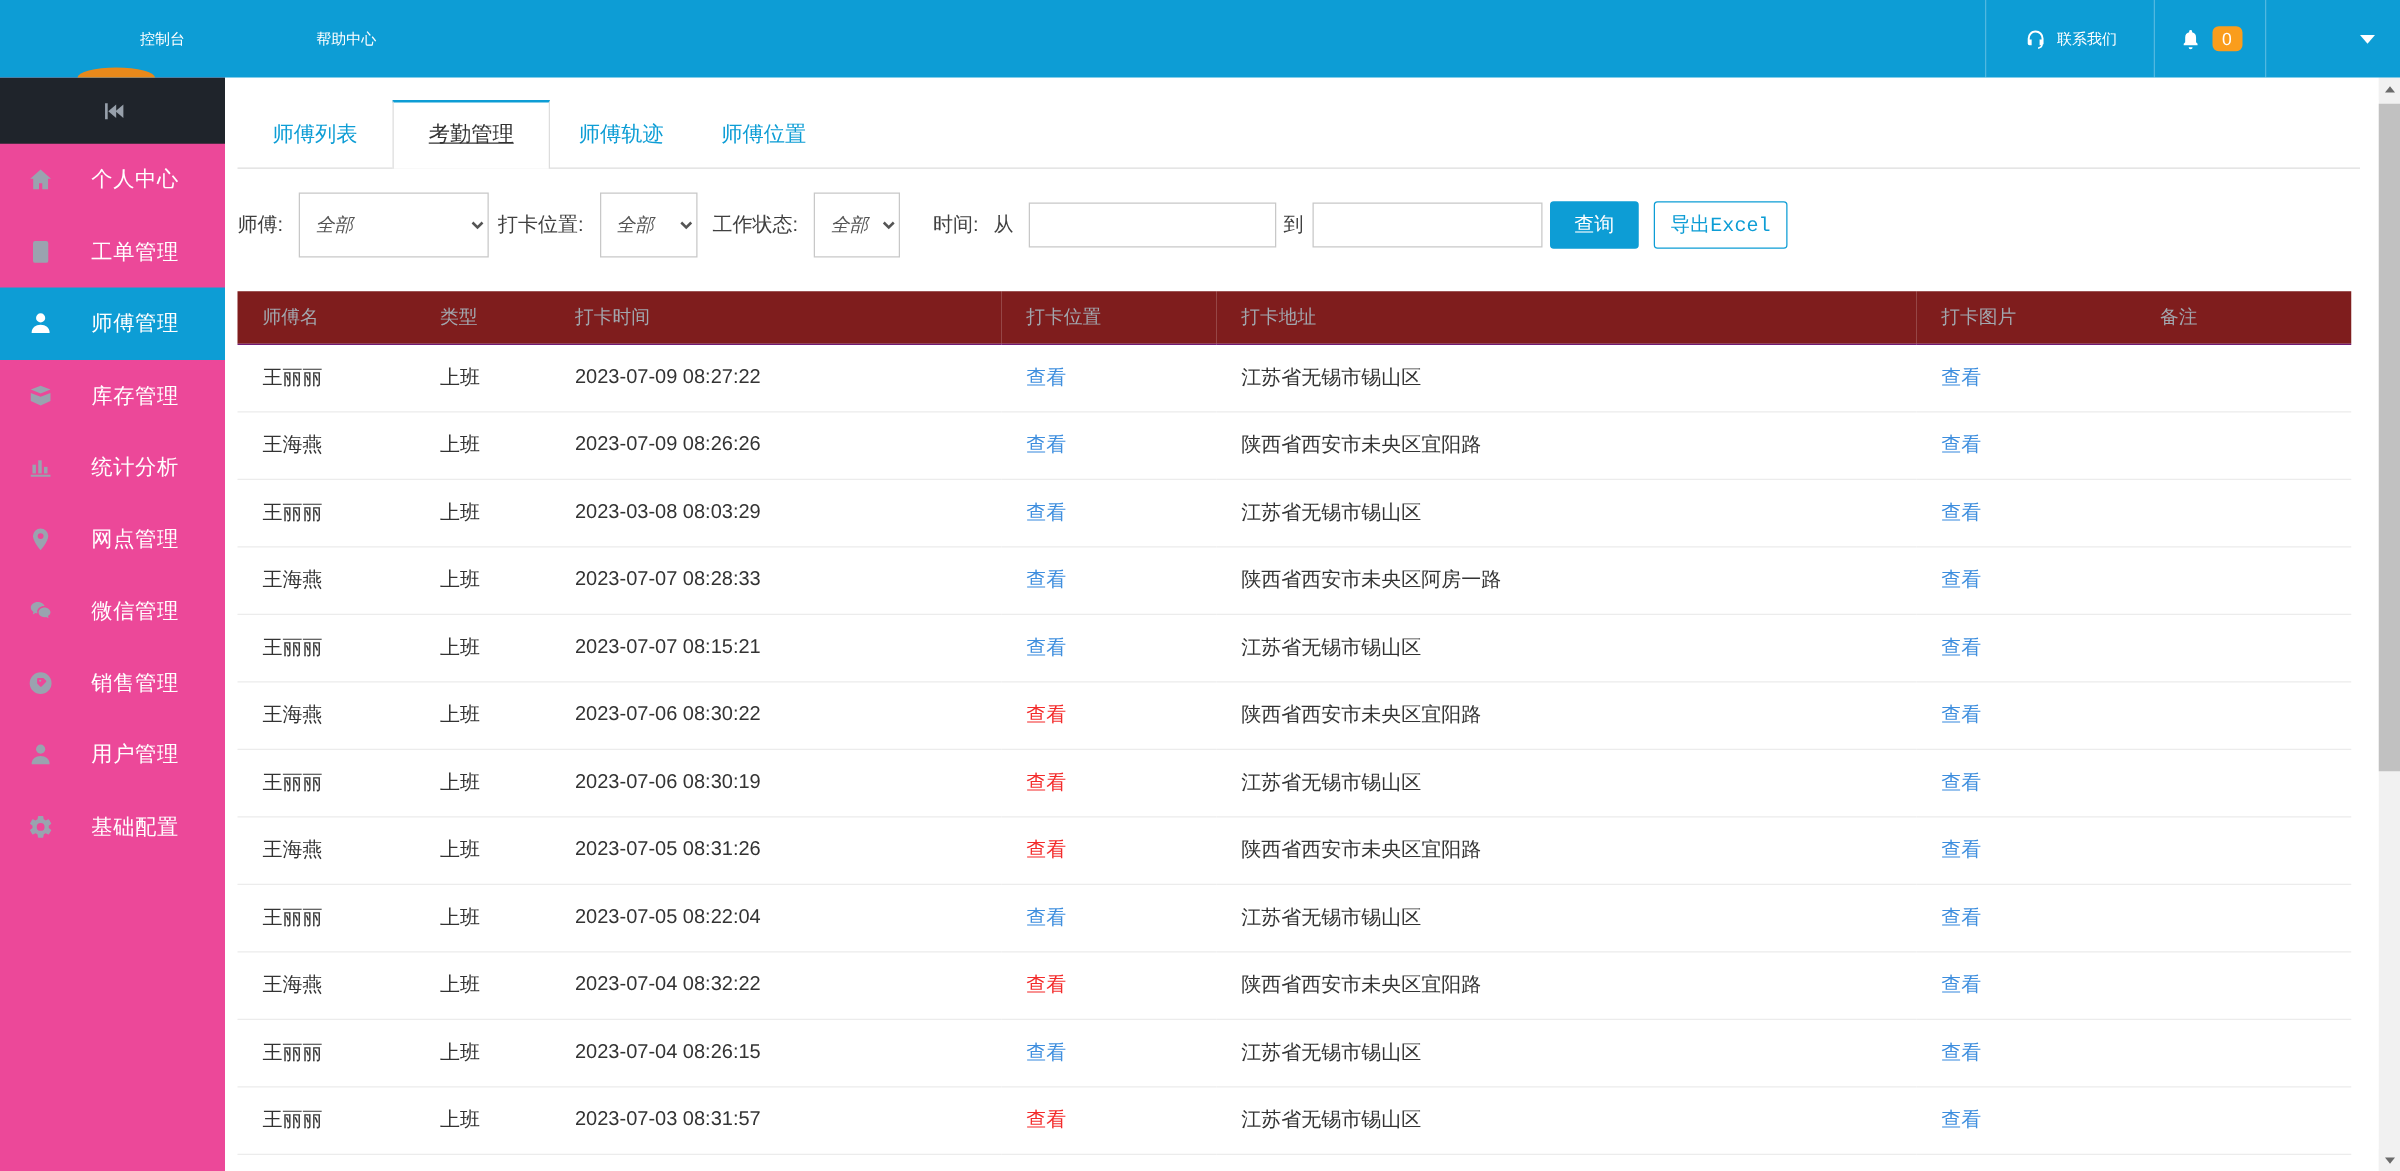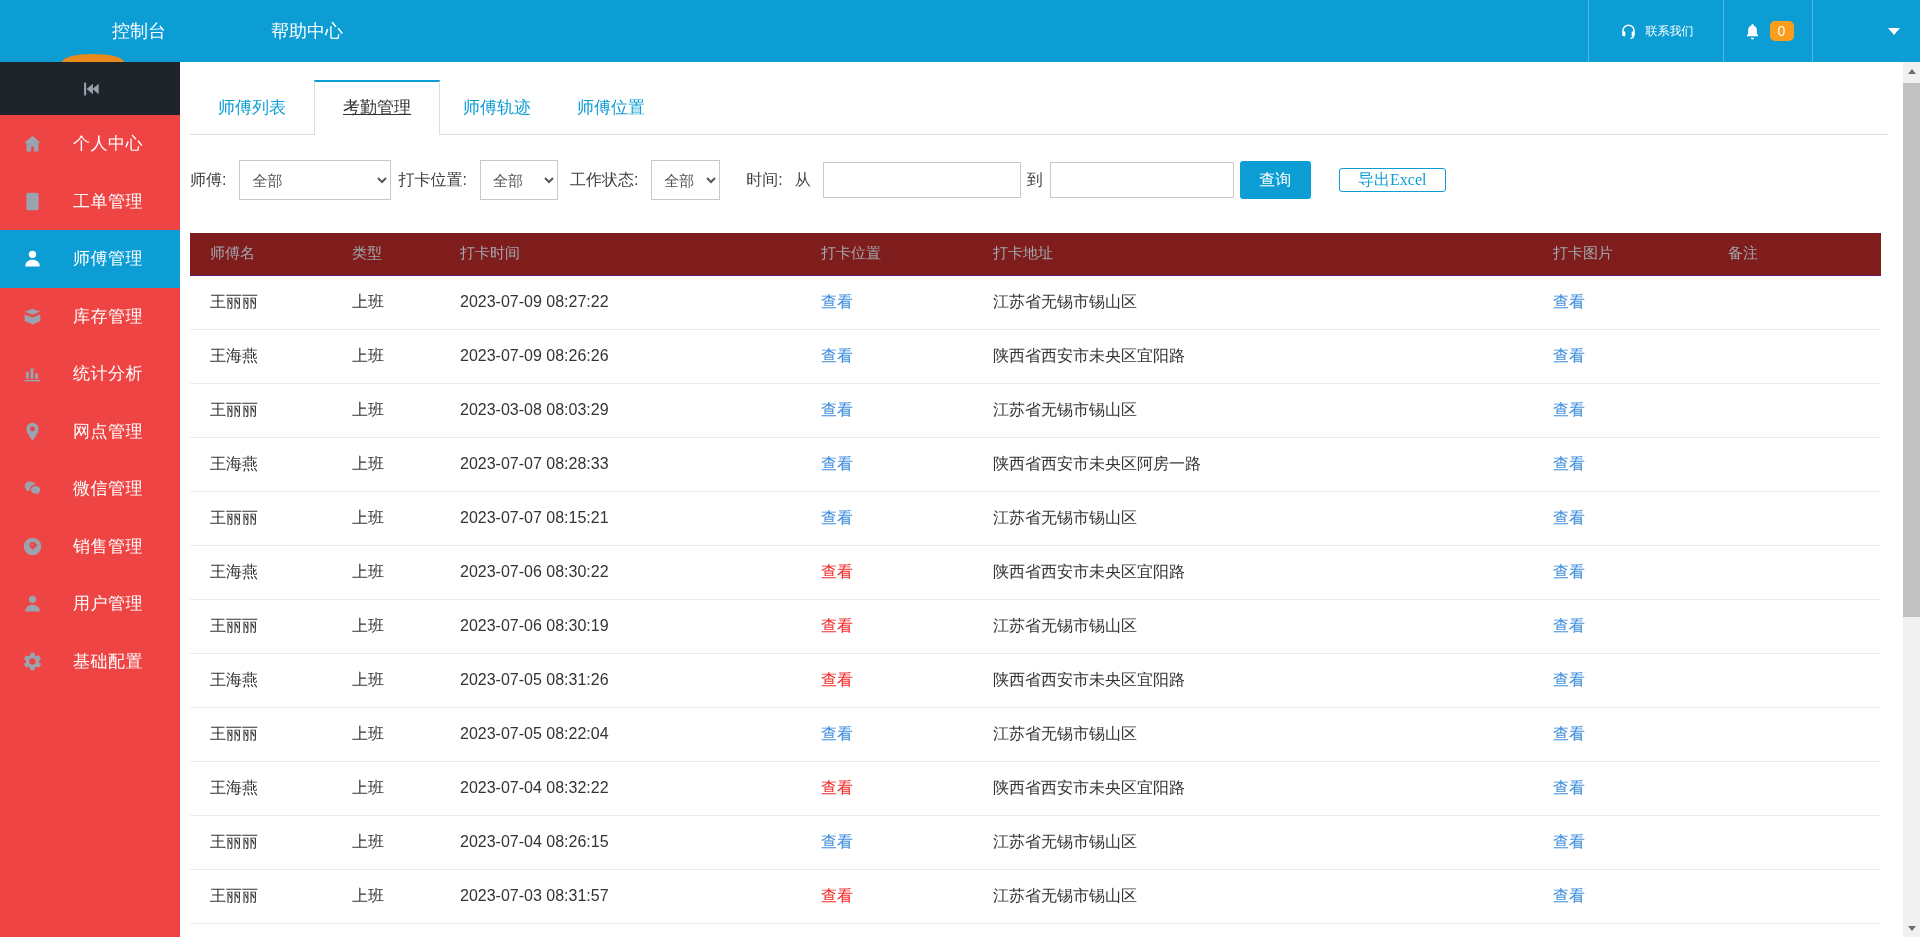--- a/index.html
+++ b/index.html
@@ -6,37 +6,37 @@
   html,body { width:1920px; height:937px; overflow:hidden;
     font-family:"Liberation Sans","DejaVu Sans",sans-serif; background:#fff; }
   body { position:relative; }
   svg { fill:currentColor; display:block; }
 
   
   .topbar { position:absolute; left:0; top:0; width:1920px; height:62px;
     background:var(--accent); color:#fff; display:flex; align-items:center; overflow:hidden; z-index:5; }
   .logo-fragment { position:absolute; left:62px; top:54px; width:62px; height:16px;
     background:var(--logo-orange); border-radius:50%; }
-  .top-nav { display:flex; margin-left:112px; gap:105px; font-size:18px; }
+  .top-nav { display:flex; margin-left:112px; gap:105px; font-size:12px; }
   .top-nav-item { cursor:pointer; }
   .top-right { margin-left:auto; display:flex; height:100%; align-items:stretch; }
   .top-section { display:flex; align-items:center; justify-content:center;
     border-left:1px solid rgba(255,255,255,.28); cursor:pointer; }
   .sec-contact { width:135px; gap:8px; font-size:12px; }
   .sec-bell { width:89px; }
   .sec-user { width:108px; justify-content:flex-end; padding-right:20px; }
   .headset { width:19px; height:19px; }
   .bell { width:19px; height:19px; }
   .badge { background:var(--badge); color:#fff; font-size:14px; line-height:20px;
     height:20px; min-width:24px; text-align:center; border-radius:5px; margin-left:8px; padding:0 6px; }
   .caret-down { width:0; height:0; border-left:6px solid transparent;
     border-right:6px solid transparent; border-top:7px solid #fff; }
 
   
-  .sidebar { position:absolute; left:0; top:62px; width:180px; height:875px; background:#ef4444; }
+  .sidebar { position:absolute; left:0; top:62px; width:180px; height:875px; background:#ec4899; }
   .sidebar-top { height:53px; background:#1f242b; display:flex; align-items:center;
     justify-content:center; color:#97a0ab; cursor:pointer; }
   .sidebar-top svg { width:22px; height:22px; }
   .menu-item { height:57.5px; display:flex; align-items:center; padding-left:22px;
     color:#fff; cursor:pointer; }
   .menu-item.active { background:var(--accent); }
   .menu-icon { width:21px; height:21px; color:#9aa3af; flex:0 0 21px; }
   .menu-item.active .menu-icon { color:#fff; }
   .menu-icon svg { width:21px; height:21px; }
   .menu-label { margin-left:30px; font-size:17px; letter-spacing:.5px; }
@@ -50,38 +50,38 @@
   .tab { text-align:center; height:53px; line-height:53px; font-size:17px;
     color:var(--accent); cursor:pointer; }
   .tab-0 { width:124px; } .tab-1 { width:126px;text-decoration:underline; } .tab-2 { width:114px; } .tab-3 { width:114px; }
   .tab.active { background:#fff; color:#333; border:1px solid #ddd; border-bottom:none;
     border-top:2px solid var(--accent); height:55px; line-height:51px; margin-bottom:-1px; }
 
   
   .filters { position:absolute; left:10px; top:98px; width:1698px; height:40px;
     display:flex; align-items:center; font-size:16px; color:#404040; }
   .f-label { white-space:nowrap; }
-  .filters select { height:40px; border:1px solid #c8c8c8; background:#fff; color:#555;
-    font-size:15px; padding:0 4px 0 8px; font-family:inherit; }
+  .filters select { height:52px; border:1px solid #c8c8c8; background:#fff; color:#555;
+    font-size:15px; padding:0 4px 0 8px; font-family:inherit;font-style:italic; }
   .sel-master { width:152px; margin-left:13px; }
   .lbl-abnormal { margin-left:7px; }
   .sel-abnormal { width:78px; margin-left:13px; }
   .lbl-work { margin-left:12px;text-align:right; }
   .sel-work { width:69px; margin-left:13px; }
   .lbl-time { margin-left:26px; }
   .lbl-from { margin-left:12px; }
   .filters input { height:36px; border:1px solid #c8c8c8; font-size:15px; padding:0 8px; }
   .inp-from { width:198px; margin-left:12px; }
   .lbl-to { margin-left:6px; }
   .inp-to { width:184px; margin-left:7px; }
   .btn-search { width:71px; height:38px; margin-left:6px; background:var(--accent);
     color:#fff; border:none; border-radius:3px; font-size:16px; cursor:pointer; font-family:inherit; }
-  .btn-export { width:107px; height:24px; margin-left:28px; background:#fff;
+  .btn-export { width:107px; height:38px; margin-left:12px; background:#fff;
     color:var(--accent); border:1px solid var(--accent); border-radius:3px; font-size:16px;
-    cursor:pointer; font-family:Liberation Serif, serif; }
+    cursor:pointer; font-family:Liberation Mono, monospace; }
 
   
   .att-table { position:absolute; left:10px; top:171px; width:1691px;
     border-collapse:collapse; table-layout:fixed; }
   .att-table th { height:42px; background:#7f1d1d; color:#a2a7ae; font-weight:normal;
     text-align:left; padding-left:20px; font-size:15px; border-bottom:1px solid #701a75; }
   .att-table td { height:54px; border-bottom:1px solid #ececec; padding-left:20px;
     font-size:16px; color:#333; white-space:nowrap; overflow:hidden; }
   .view-link { color:var(--link-blue); cursor:pointer; text-decoration:none; }
   .view-link.red { color:var(--link-red); }

